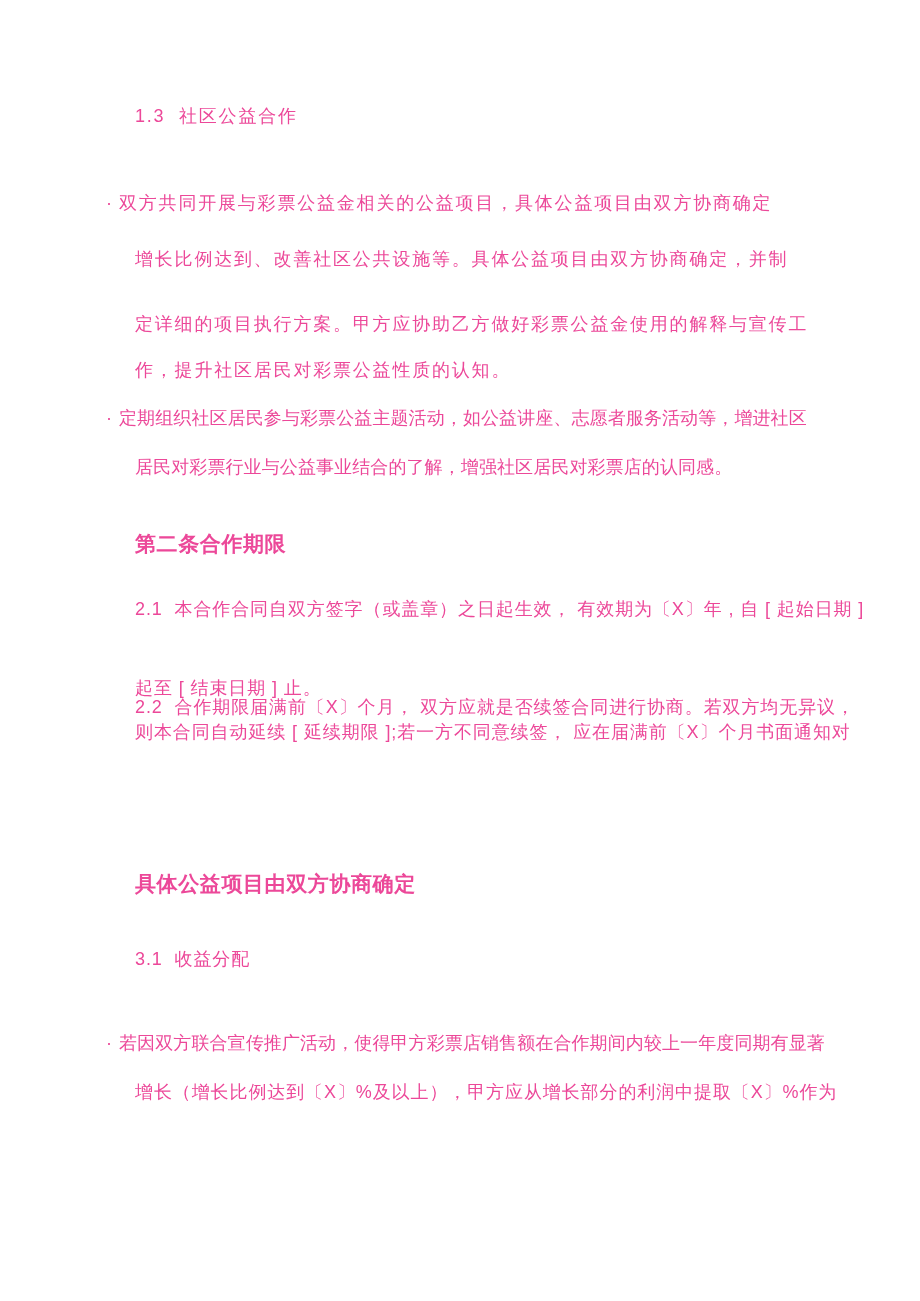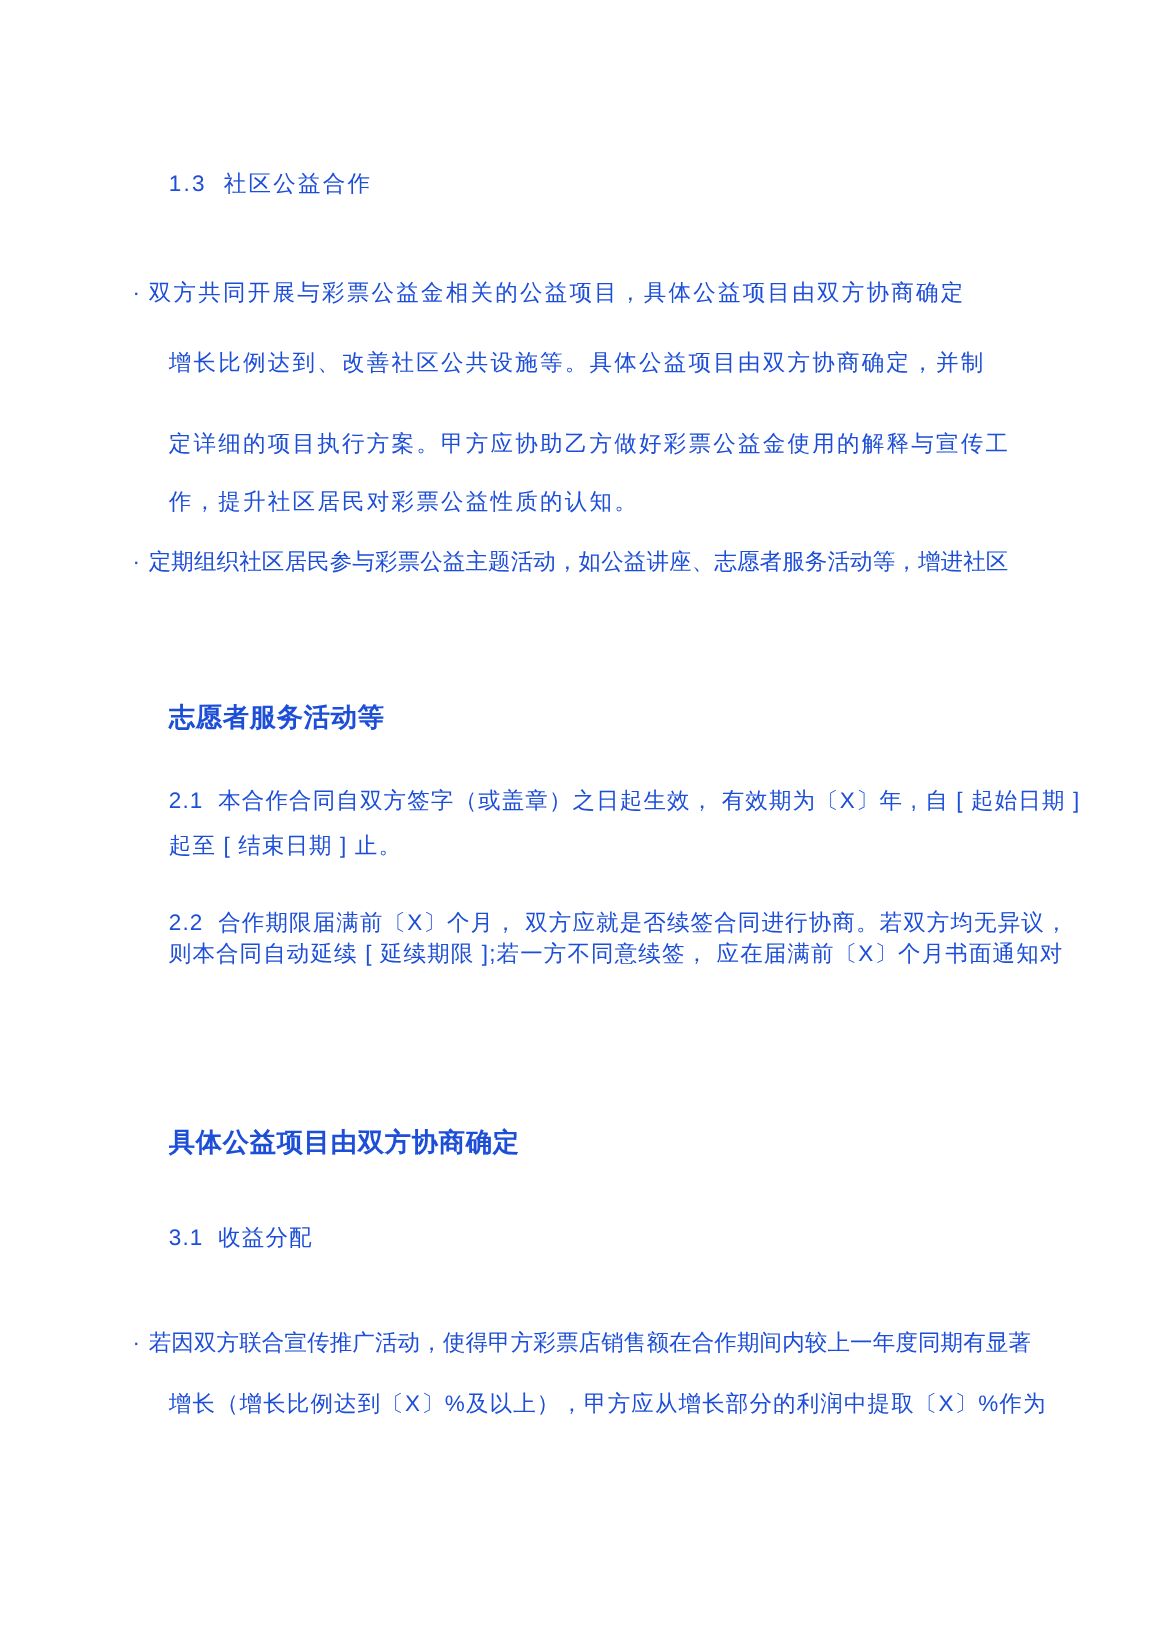--- a/index.html
+++ b/index.html
@@ -16,22 +16,21 @@
     color: #1c1c1c;
     overflow: hidden;
   }
   .line {
     position: absolute;
     left: 135px;
     font-size: 18px;
     line-height: 22px;
     letter-spacing: 0.9px;
     white-space: pre;
-    color: #1d4ed8;
-    margin-top: 31px;
+    color: #ec4899;
   }
   .bullet-line {
     left: 106px;
   }
   .marker {
     display: inline-block;
     width: 13px;
     letter-spacing: 0;
   }
   .ls-wide  { letter-spacing: 1.8px; }
@@ -53,26 +52,27 @@
   <div class="line bullet-line ls-wide" style="top:192px"><span class="marker">·</span><span>双方共同开展与彩票公益金相关的公益项目，具体公益项目由双方协商确定</span></div>
 
   <div class="line ls-wide" style="top:248px">增长比例达到、改善社区公共设施等。具体公益项目由双方协商确定，并制</div>
 
   <div class="line ls-wide" style="top:313px">定详细的项目执行方案。甲方应协助乙方做好彩票公益金使用的解释与宣传工</div>
 
   <div class="line ls-wide" style="top:359px">作，提升社区居民对彩票公益性质的认知。</div>
 
   <div class="line bullet-line ls-tight" style="top:407px"><span class="marker">·</span><span>定期组织社区居民参与彩票公益主题活动，如公益讲座、志愿者服务活动等，增进社区</span></div>
 
+  <div class="line ls-tight" style="top:456px">居民对彩票行业与公益事业结合的了解，增强社区居民对彩票店的认同感。</div>
 
-  <div class="line article-heading" style="top:531px">志愿者服务活动等</div>
+  <div class="line article-heading" style="top:531px">第二条合作期限</div>
 
   <div class="line" style="top:598px">2.1  本合作合同自双方签字（或盖章）之日起生效， 有效期为〔X〕年 , 自 [ 起始日期 ]</div>
 
-  <div class="line" style="top:634px">起至 [ 结束日期 ] 止。</div>
+  <div class="line" style="top:677px">起至 [ 结束日期 ] 止。</div>
 
   <div class="line" style="top:696px">2.2  合作期限届满前〔X〕个月， 双方应就是否续签合同进行协商。若双方均无异议，</div>
 
   <div class="line" style="top:721px">则本合同自动延续 [ 延续期限 ];若一方不同意续签， 应在届满前〔X〕个月书面通知对</div>
 
 
   <div class="line article-heading" style="top:871px">具体公益项目由双方协商确定</div>
 
   <div class="line" style="top:948px">3.1  收益分配</div>
 

